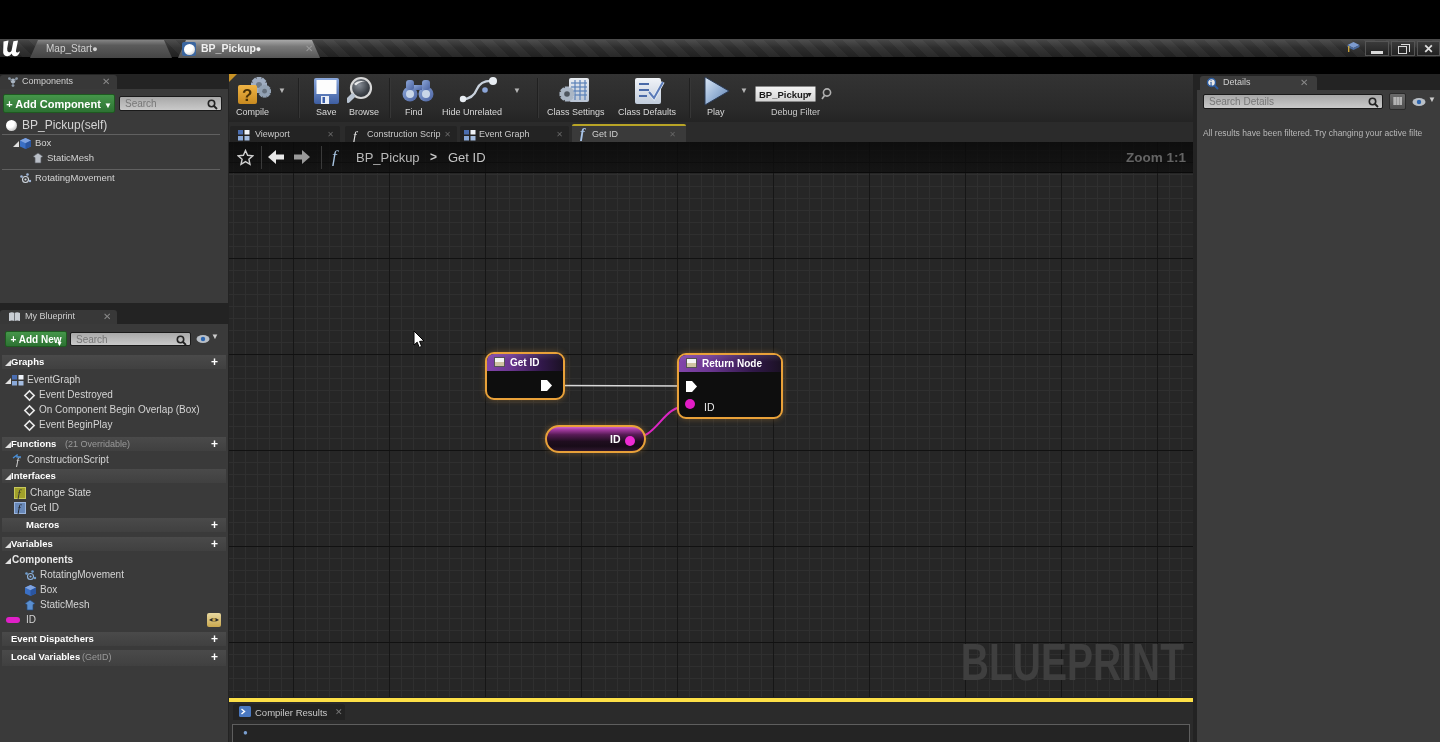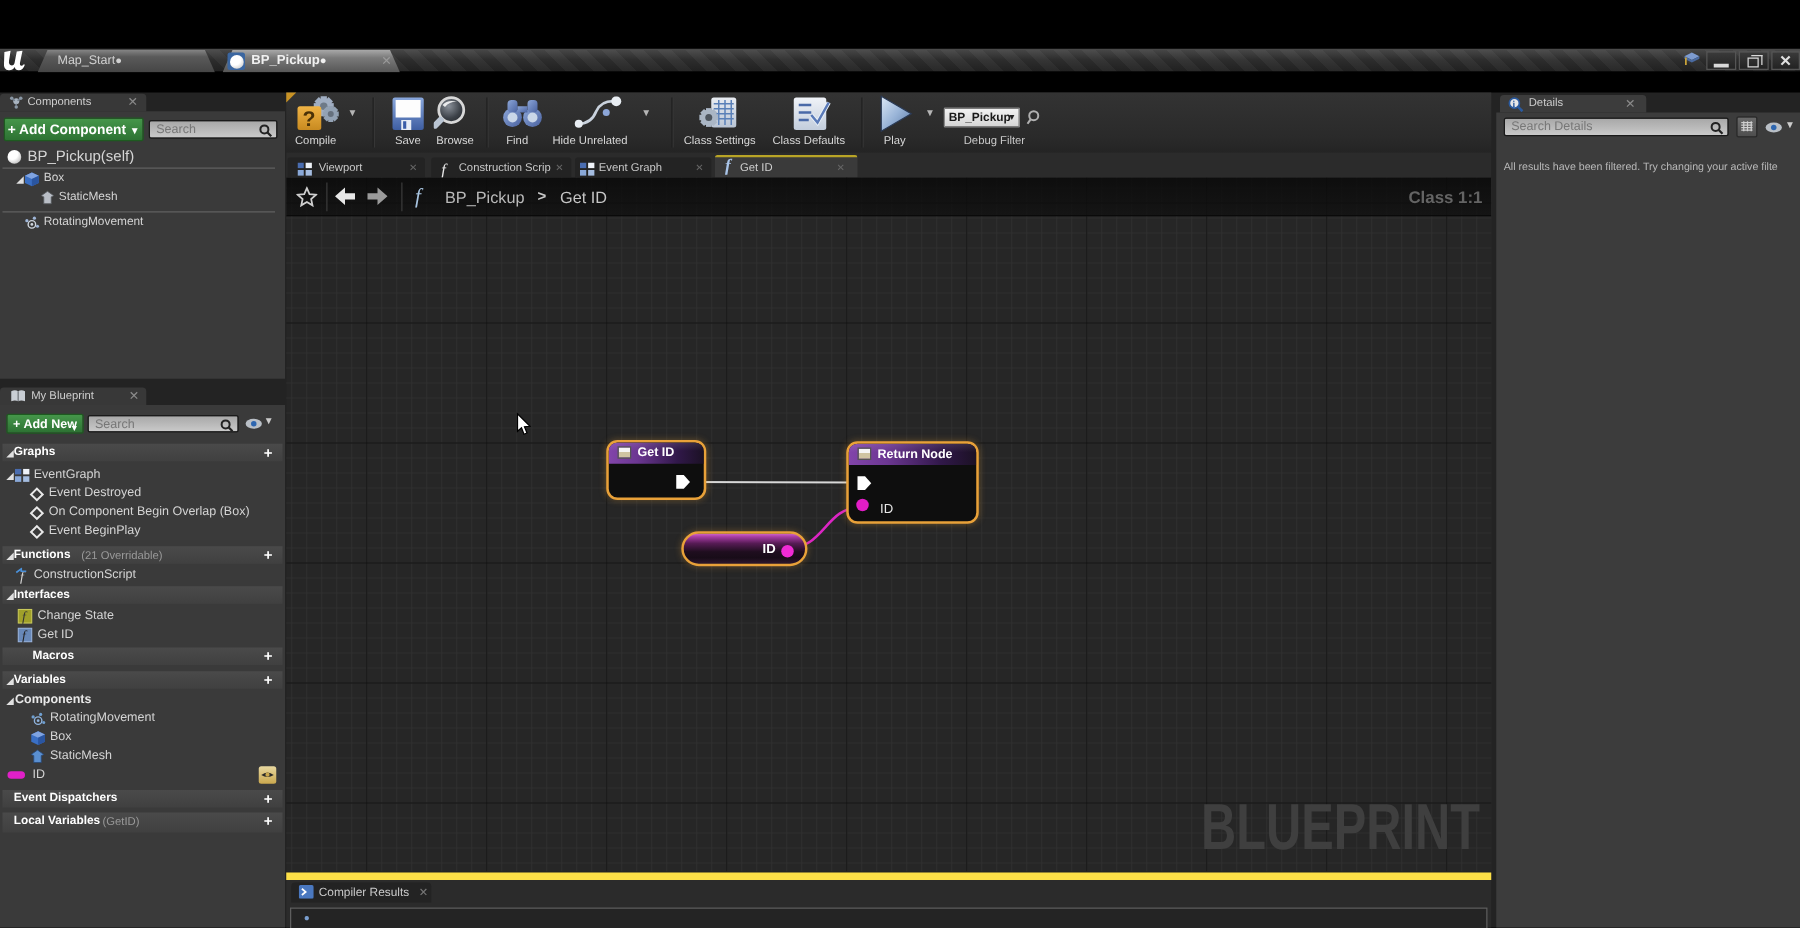--- a/index.html
+++ b/index.html
@@ -50,21 +50,21 @@
 
 
 .node { position:absolute; border:2.5px solid #e9a139; border-radius:9px; background:#0e0e0e;
   box-shadow:0 0 6px rgba(233,161,57,.35); overflow:hidden; }
 .nhead { position:absolute; left:0; top:0; right:0; height:17px;
   background:linear-gradient(180deg, rgba(255,255,255,.10), rgba(255,255,255,0) 40%), linear-gradient(90deg,#8245aa 0%, #6c3792 30%, #31184a 72%, #1b1124 100%); }
 .nhead .nicon { position:absolute; left:7px; top:3px; width:11px; height:10px; background:linear-gradient(180deg,#f5f5f5 0 45%, #cfc4a2 45% 100%); border:1px solid #555; }
 .nhead .ntitle { position:absolute; left:23px; top:3px; color:#fff; font-size:10px; font-weight:bold; }
 
 
-#compiler { left:229px; top:698px; width:964px; height:44px; background:#2b2b2b; border-top:6px solid #fde047; }
+#compiler { left:229px; top:698px; width:964px; height:44px; background:#2b2b2b; border-top:4px solid #fde047; }
 
 
 #rightcol { left:1197px; top:74px; width:243px; height:668px; }
 
 
 #graph { left:229px; top:142px; width:964px; height:555px; overflow:hidden;
   background:
     linear-gradient(#111 1px, transparent 1px),
     linear-gradient(90deg, #161616 1px, transparent 1px),
     linear-gradient(#2f2f2f 1px, transparent 1px),
@@ -534,21 +534,21 @@
           <path d="M9 1 L1 8 L9 15 L9 10.5 L17 10.5 L17 5.5 L9 5.5 Z" fill="#e8e8e8"></path>
         </svg>
       <svg class="abs" style="left:64px; top:7px;" width="18" height="16" viewBox="0 0 18 16">
           <path d="M9 1 L17 8 L9 15 L9 10.5 L1 10.5 L1 5.5 L9 5.5 Z" fill="#9a9a9a"></path>
         </svg>
       <div class="abs" style="left:92px; top:4px; width:1px; height:23px; background:#3a3a3a;"></div>
       <span class="abs" style="left:103px; top:5px; font-family:'Liberation Serif',serif; font-style:italic; font-size:17px; color:#a8c4e0;">f</span>
       <span class="abs" style="left:127px; top:8px; color:#b9b9b9; font-size:13px;">BP_Pickup</span>
       <span class="abs" style="left:201px; top:8px; color:#c8c8c8; font-size:12px; font-weight:bold;">&gt;</span>
       <span class="abs" style="left:219px; top:8px; color:#c5c5c5; font-size:13px;">Get ID</span>
-      <span class="abs" style="right:7px; top:8px; color:#646464; font-size:13.5px; font-weight:bold;">Class 1:1</span>
+      <span class="abs" style="right:7px; top:8px; color:#646464; font-size:13.5px; font-weight:bold;">Zoom 1:1</span>
     </div>
     <svg class="abs" style="left:184px; top:188px;" width="12" height="19" viewBox="0 0 12 19">
         <path d="M1 1 L1 15 L4.2 12.2 L6.2 17.4 L8.6 16.4 L6.6 11.4 L11 11 Z" fill="#fff" stroke="#000" stroke-width="1"></path>
       </svg>
 
     <div class="abs" style="left:0px; top:494px; width:955px; text-align:right; color:#3f3f3f; font-size:52px; line-height:52px; font-weight:bold; letter-spacing:0px; transform:scaleX(.75); transform-origin:right;">BLUEPRINT</div>
 
     <svg class="abs" style="left:0; top:0;" width="964" height="555" viewBox="0 0 964 555">
       <line x1="322" y1="243.5" x2="460" y2="244" stroke="#d8d8d8" stroke-width="1.6"></line>
       <path d="M400 297 C431 297 431 264 459 264" fill="none" stroke="#dc25c4" stroke-width="2"></path>

